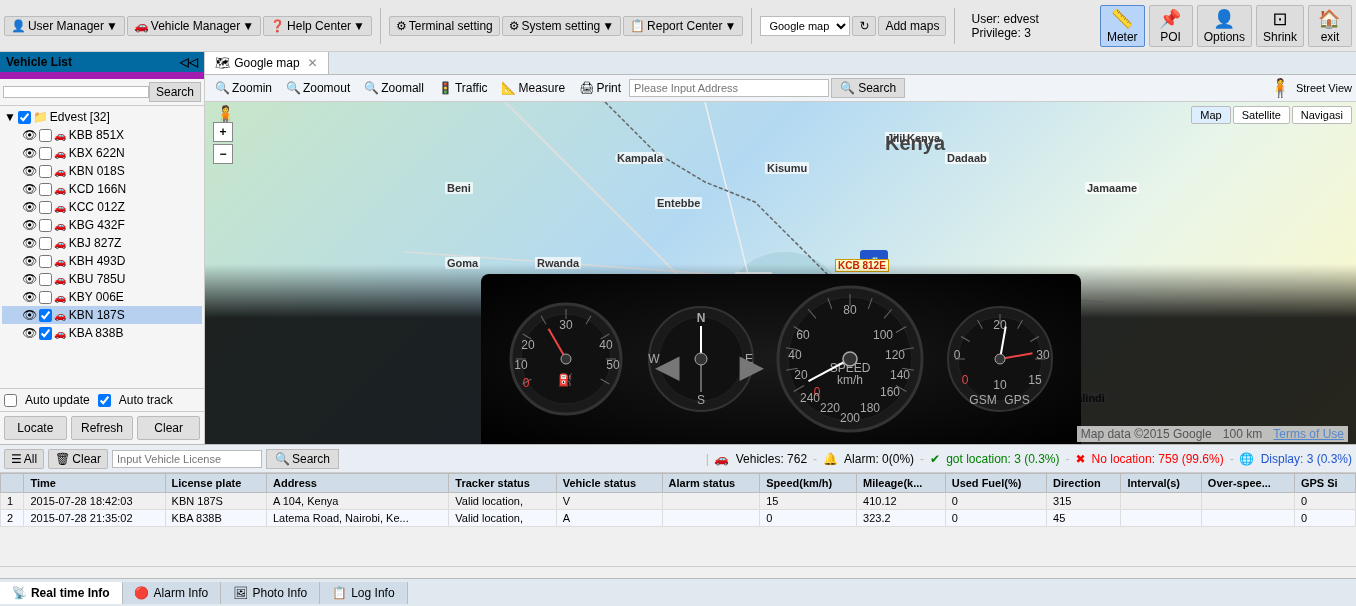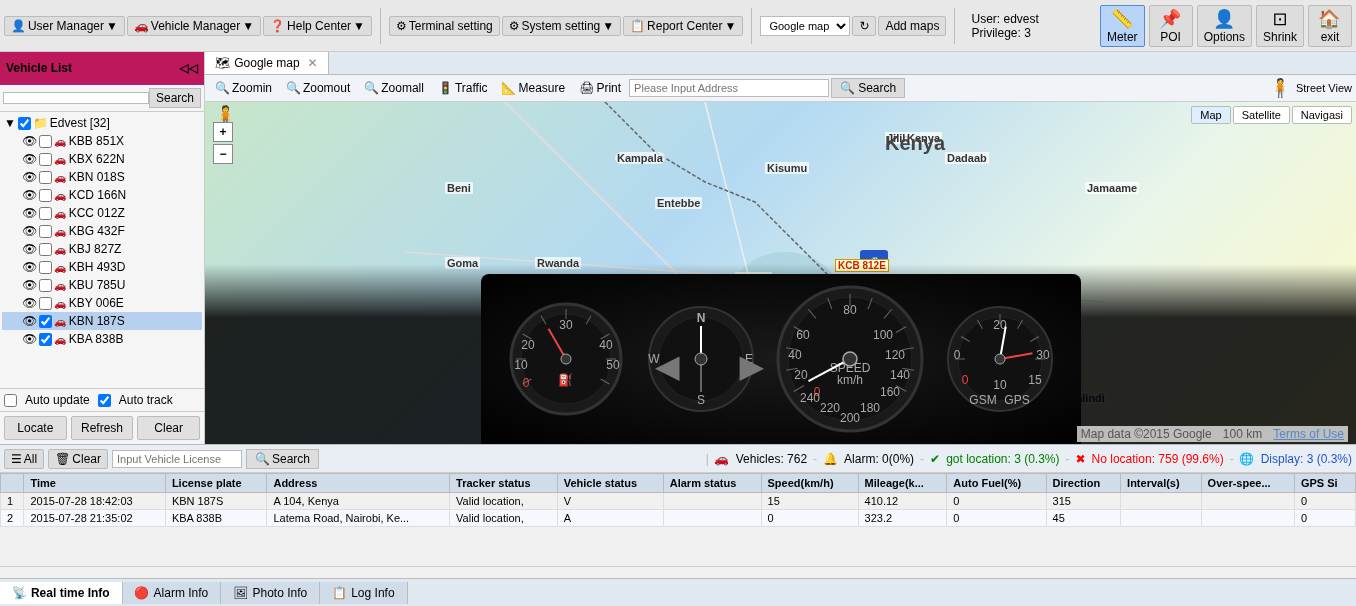--- a/index.html
+++ b/index.html
@@ -32,22 +32,22 @@
 
     
     #main-area { display: flex; height: 392px; }
 
     
     #vehicle-list {
       width: 205px; min-width: 205px; background: #f5f5f5;
       border-right: 1px solid #ccc; display: flex; flex-direction: column;
     }
     #vl-header {
-      background: #be185d; padding: 9px 6px; font-weight: bold;
-      border-bottom: 1px solid #a21caf; display: flex; align-items: center; justify-content: space-between;
+      background: #0369a1; padding: 3px 6px; font-weight: bold;
+      border-bottom: 7px solid #a21caf; display: flex; align-items: center; justify-content: space-between;
     }
     #vl-search { display: flex; align-items: center; padding: 3px; border-bottom: 1px solid #ccc; }
     #vl-search input { flex: 1; border: 1px solid #bbb; padding: 2px 4px; font-size: 11px; }
     #vl-search button {
       background: #ddd; border: 1px solid #bbb; padding: 2px 6px; cursor: pointer; font-size: 11px;
     }
     #vl-tree { flex: 1; overflow-y: auto; padding: 2px; }
     .tree-root { display: flex; align-items: center; gap: 2px; padding: 2px; cursor: pointer; }
     .tree-item {
       display: flex; align-items: center; gap: 2px; padding: 2px 2px 2px 20px; cursor: pointer;
@@ -147,21 +147,21 @@
     #bottom-panel { height: 162px; border-top: 1px solid #bbb; display: flex; flex-direction: column; }
     #bottom-toolbar {
       display: flex; align-items: center; background: #e8eef4; border-bottom: 1px solid #ccc;
       padding: 2px 4px; gap: 4px; height: 28px;
     }
     .bt-btn {
       padding: 2px 6px; background: #ddd; border: 1px solid #bbb; border-radius: 2px;
       cursor: pointer; font-size: 11px; display: flex; align-items: center; gap: 2px;
     }
     .license-input {
-      padding: 2px 4px; border: 1px solid #bbb; font-size: 11px; width: 130px; color: #999;
+      padding: 2px 4px; border: 1px solid #bbb; font-size: 11px; width: 150px; color: #999;
     }
     .bt-search-btn {
       padding: 2px 8px; background: #ddd; border: 1px solid #bbb; cursor: pointer; font-size: 11px;
       display: flex; align-items: center; gap: 2px;
     }
     .status-bar {
       margin-left: auto; display: flex; align-items: center; gap: 6px; font-size: 11px;
     }
     .status-green { color: green; }
     .status-red { color: red; }
@@ -667,21 +667,21 @@
         <tr>
           <th></th>
           <th>Time</th>
           <th>License plate</th>
           <th>Address</th>
           <th>Tracker status</th>
           <th>Vehicle status</th>
           <th>Alarm status</th>
           <th>Speed(km/h)</th>
           <th>Mileage(k...</th>
-          <th>Auto Fuel(%)</th>
+          <th>Used Fuel(%)</th>
           <th>Direction</th>
           <th>Interval(s)</th>
           <th>Over-spee...</th>
           <th>GPS Si</th>
         </tr>
       </thead>
       <tbody id="table-body">
         <tr>
           <td>1</td>
           <td>2015-07-28 18:42:03</td>

